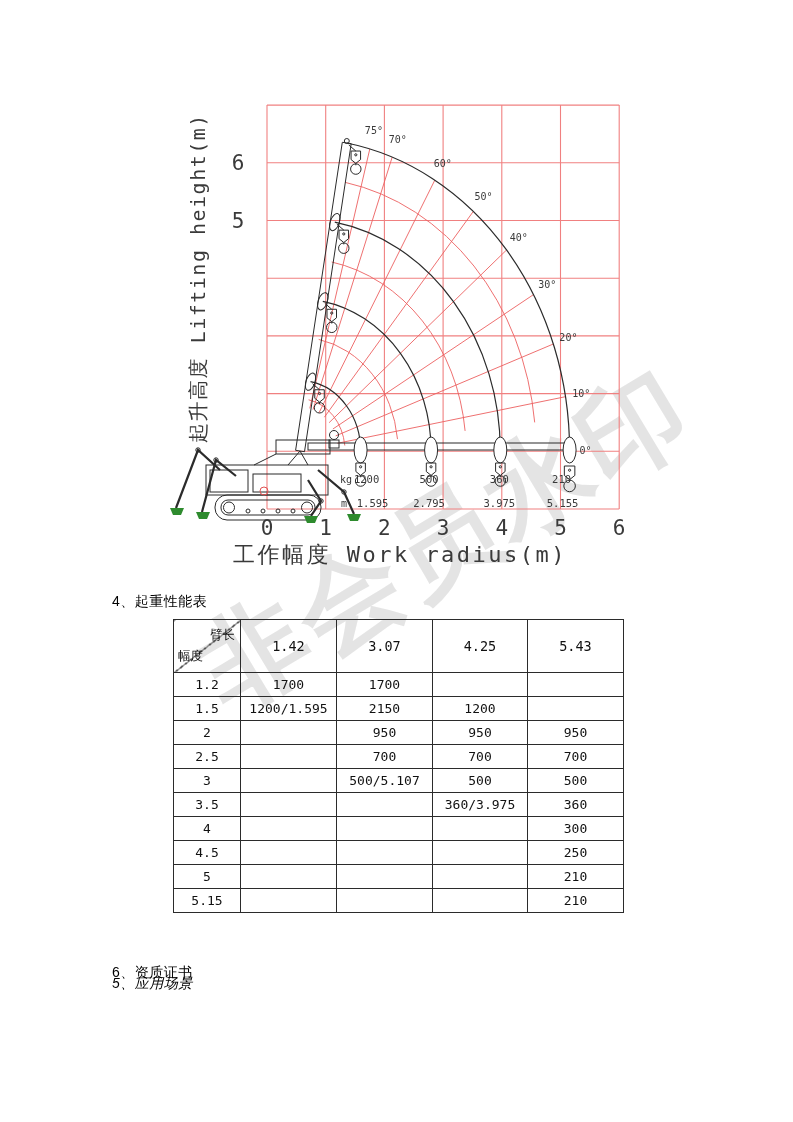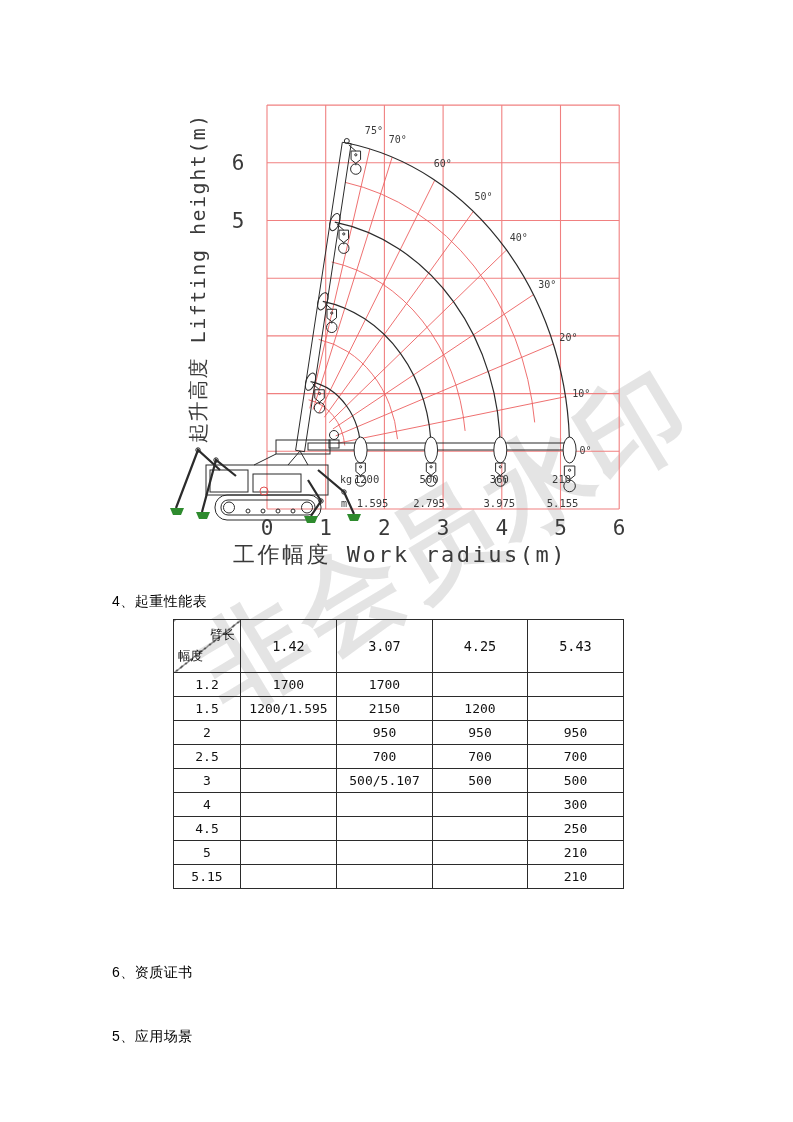--- a/index.html
+++ b/index.html
@@ -19,21 +19,21 @@
 
   .chart-figure { position:absolute; left:158px; top:88px; width:500px; height:500px; z-index:1; }
   #chart-svg { position:absolute; left:0; top:0; }
   #chart-svg text { font-family:"DejaVu Sans Mono",monospace; fill:#3a3a3a; }
 
   .section-title {
     position:absolute; left:112px; font-size:14px; color:#000; z-index:2;
     font-family:"Liberation Sans",sans-serif; letter-spacing:.5px;
   }
   #perf-title { top:593px;text-align:center; }
-  #app-title  { top:1028px; }
+  #app-title  { top:975px;font-style:italic; }
   #cert-title { top:964px; }
 
   #perf-table {
     position:absolute; left:173px; top:619px; z-index:2;
     border-collapse:collapse; table-layout:fixed; background:transparent;
   }
   #perf-table td {
     border:1px solid #2b2b2b; text-align:center; vertical-align:middle;
     font-family:"DejaVu Sans Mono",monospace; font-size:13px; color:#111;
     height:24px; padding:0 2px; overflow:hidden;
@@ -262,20 +262,27 @@
           <td>700</td>
         </tr>
         <tr>
           <td>3</td>
           <td></td>
           <td>500/5.107</td>
           <td>500</td>
           <td>500</td>
         </tr>
         <tr>
+          <td>3.5</td>
+          <td></td>
+          <td></td>
+          <td>360/3.975</td>
+          <td>360</td>
+        </tr>
+        <tr>
           <td>4</td>
           <td></td>
           <td></td>
           <td></td>
           <td>300</td>
         </tr>
         <tr>
           <td>4.5</td>
           <td></td>
           <td></td>

